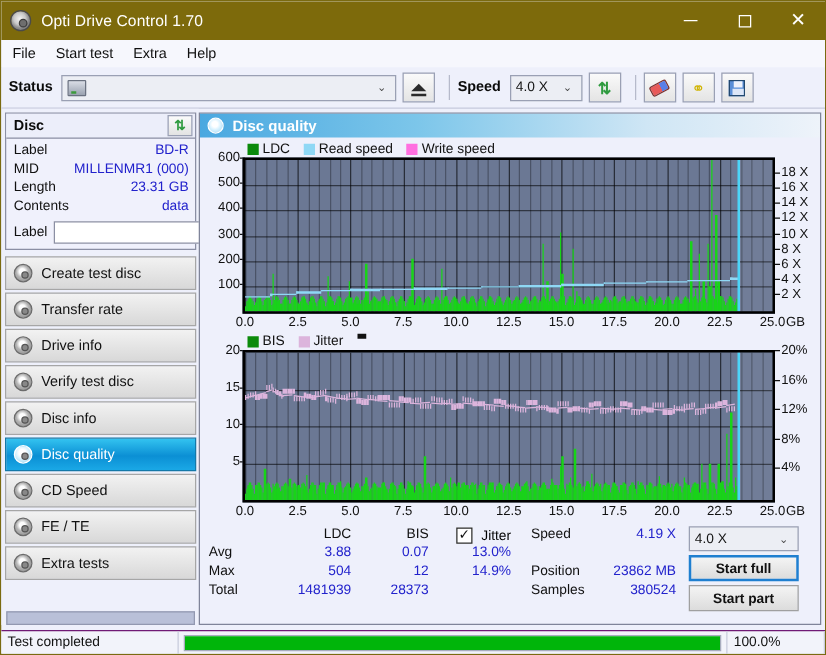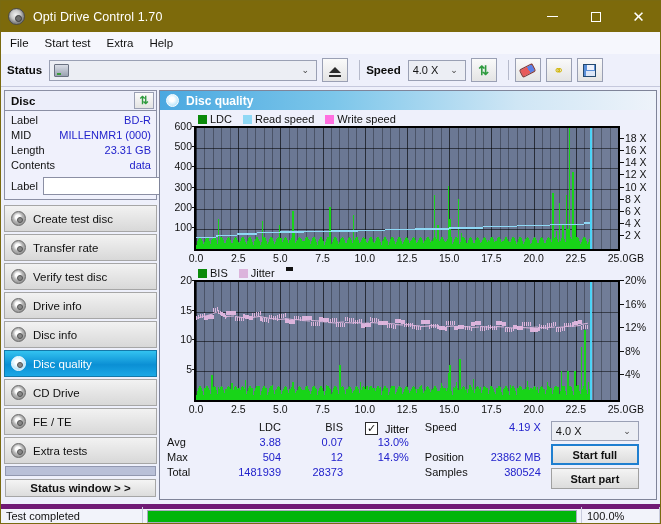--- a/index.html
+++ b/index.html
@@ -308,21 +308,21 @@
     height: 21px; display:flex; align-items:center; justify-content:center;
     background: linear-gradient(#f4f4f4, #dcdcdc);
     border:1px solid #a0a0a0; font-size:11px; color:#111; font-weight:bold;
   }
   .act-btn.primary { border:2px solid #1f7fd0; }
 
   
   #statusbar {
     position:absolute; left:0; right:0; bottom:0; height:19px;
     display:flex; align-items:center;
-    background:#f2f3fa; border-top:5px solid #701a75;
+    background:#f2f3fa; border-top:1px solid #701a75;
     font-size:11px; color:#111;
   }
   #statusbar .cell { height:19px; display:flex; align-items:center; padding:0 5px; border-right:1px solid #c8cbdc; }
   #statusbar .s-msg { width:142px; }
   #statusbar .s-prog { flex:1; padding:2px 4px; }
   .progress { height:13px; width:100%; background:#ffffff; border:1px solid #a8acbe; }
   .progress .bar { height:100%; background:#00b50a; }
   #statusbar .s-pct { width:78px; }
   #statusbar .s-time { width:190px; justify-content:flex-end; border-right:none; }
   .grip { width:10px; height:10px; margin-right:3px;
@@ -426,51 +426,50 @@
         <div class="navitem">
           <span class="nicon"></span>
           <span>Create test disc</span>
         </div>
         <div class="navitem">
           <span class="nicon"></span>
           <span>Transfer rate</span>
         </div>
         <div class="navitem">
           <span class="nicon"></span>
-          <span>Verify test disc</span>
+          <span>Drive info</span>
         </div>
         <div class="navitem">
           <span class="nicon"></span>
-          <span>Drive info</span>
+          <span>Verify test disc</span>
         </div>
         <div class="navitem">
           <span class="nicon"></span>
           <span>Disc info</span>
         </div>
         <div class="navitem active">
           <span class="nicon"></span>
           <span>Disc quality</span>
         </div>
         <div class="navitem">
           <span class="nicon"></span>
-          <span>CD Drive</span>
+          <span>CD Speed</span>
         </div>
         <div class="navitem">
           <span class="nicon"></span>
           <span>FE / TE</span>
         </div>
         <div class="navitem">
           <span class="nicon"></span>
           <span>Extra tests</span>
         </div>
       </div>
 
       <div class="left-spacer"></div>
       <div class="left-strip"></div>
-      <div class="statuswin">Status window &gt; &gt;</div>
     </div>
 
     <div id="right">
       <div class="panel-head">
         <span class="picon"></span>
         <span class="ptitle">Disc quality</span>
       </div>
 
       <div class="charts">
 

